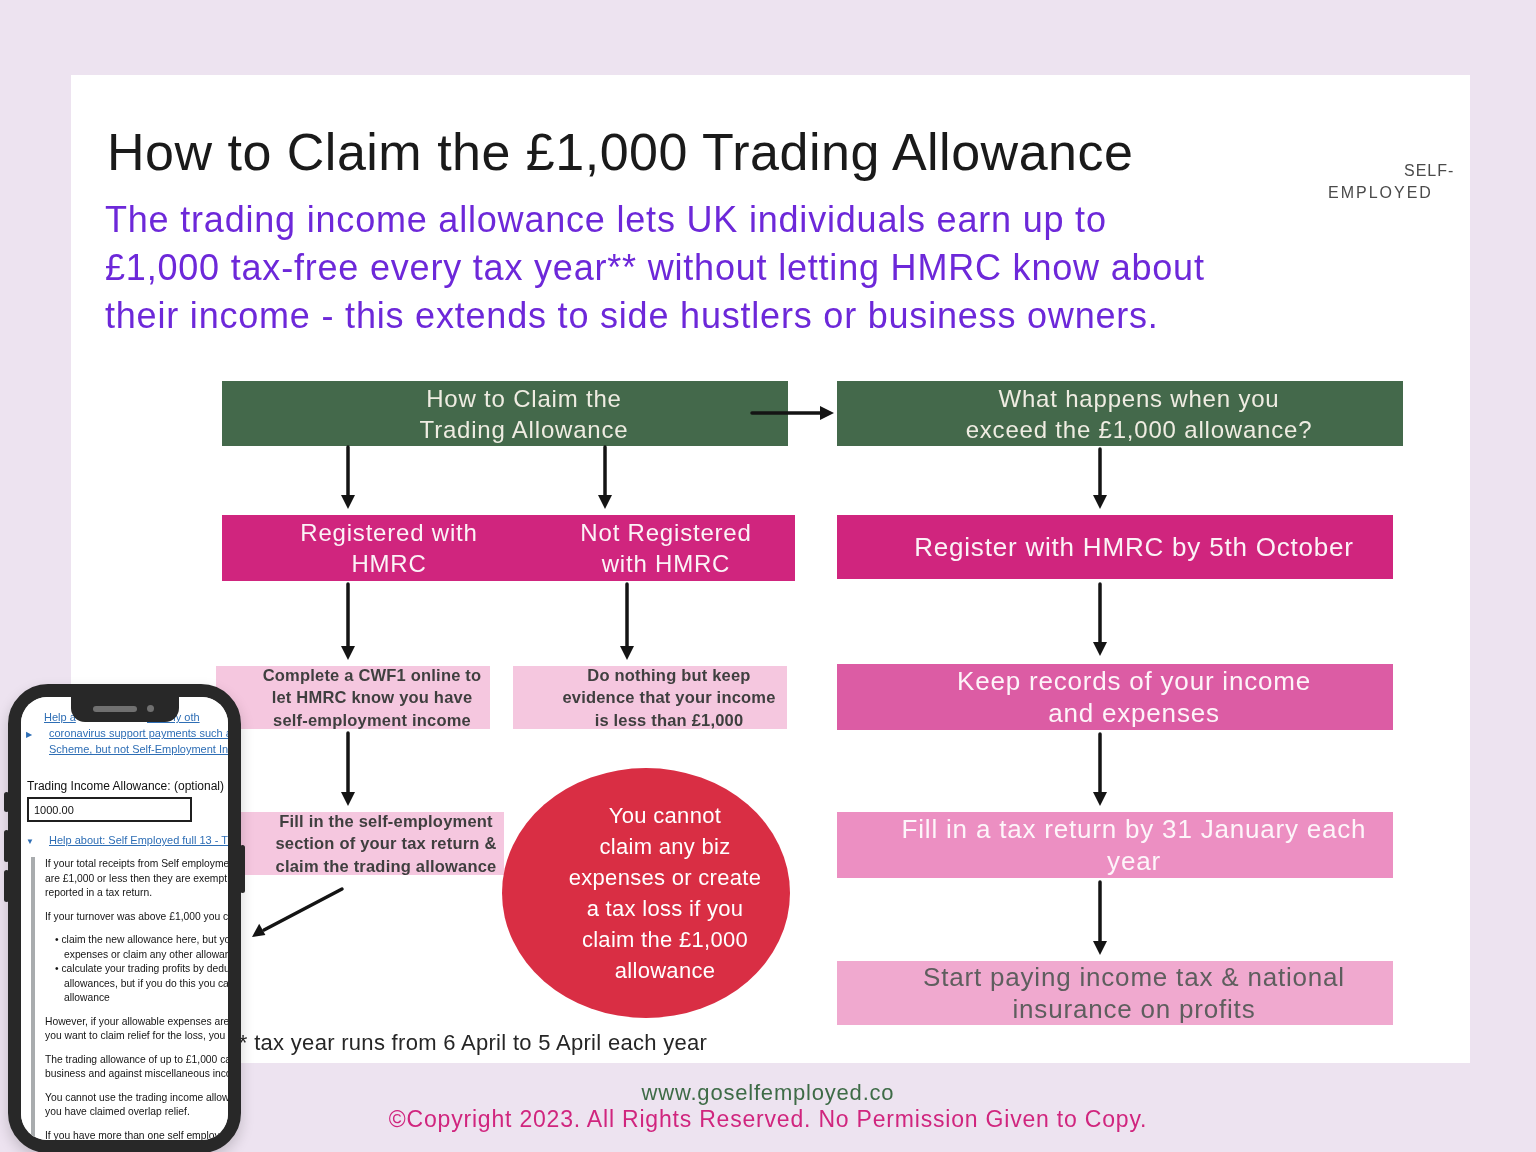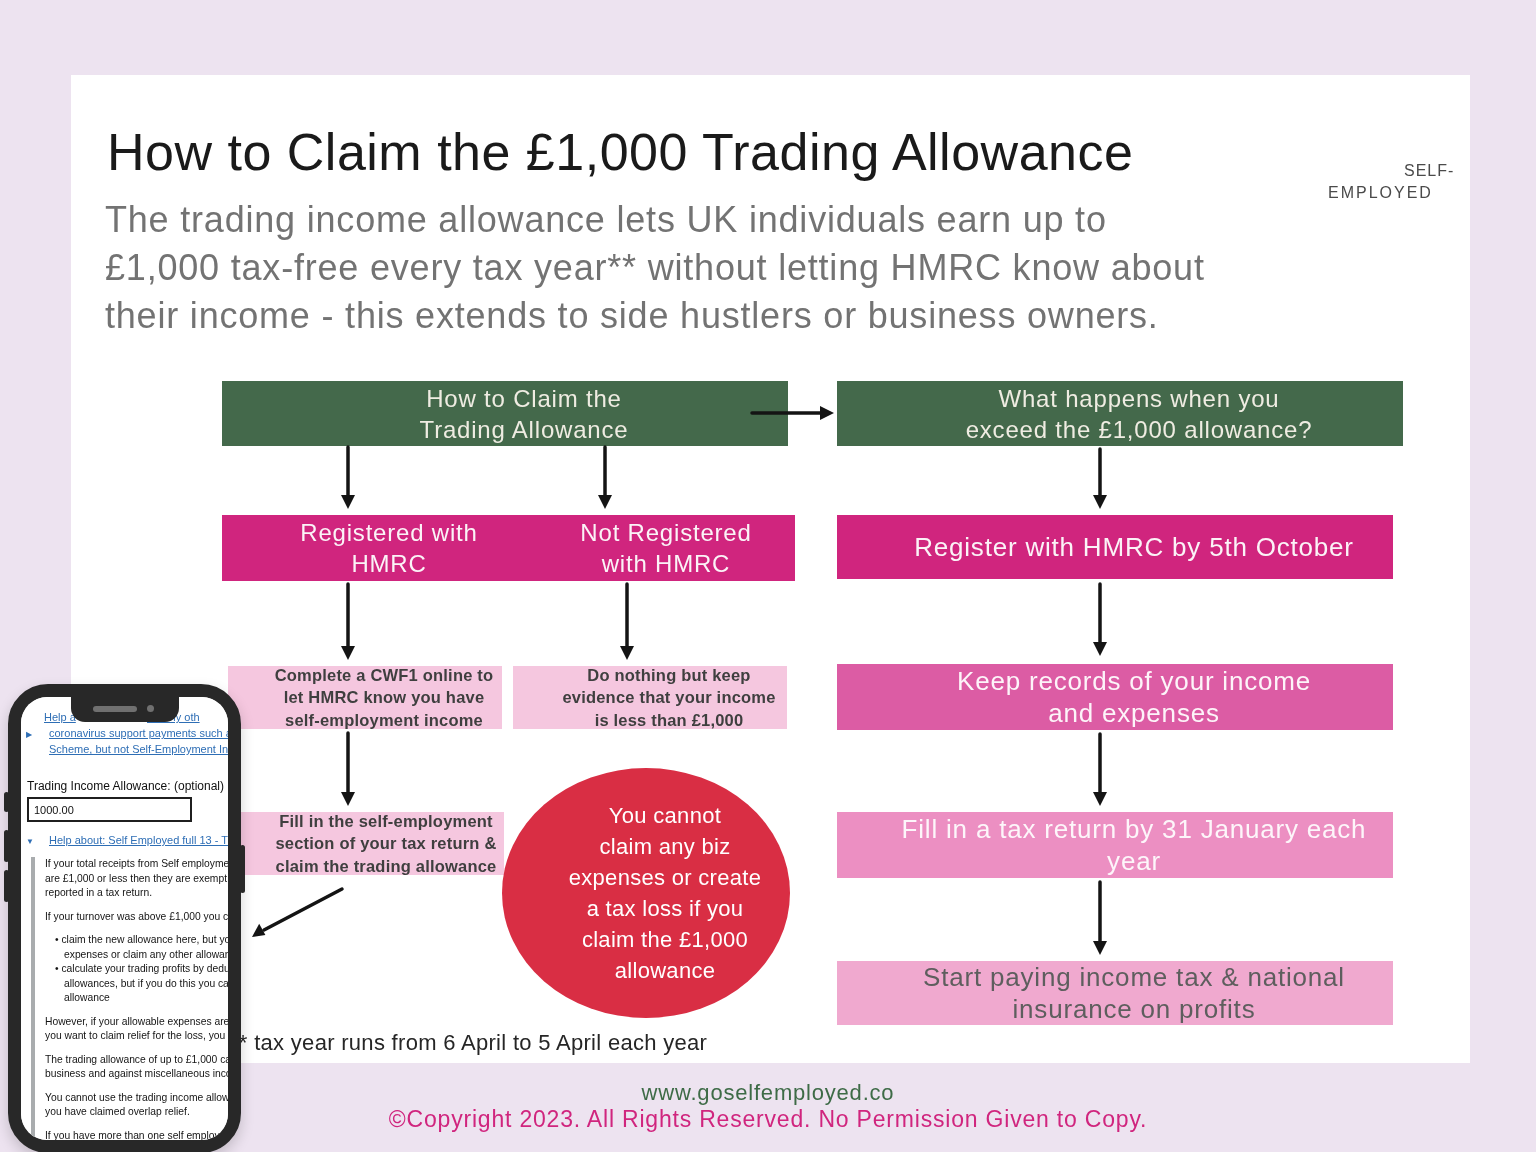--- a/index.html
+++ b/index.html
@@ -8,21 +8,21 @@
     background:#EDE3F0;
     font-family:"Liberation Sans", sans-serif;
   }
   .abs{position:absolute;}
   .card{left:71px;top:75px;width:1399px;height:988px;background:#FFFFFF;}
   .page-title{
     left:107px;top:122px;font-size:52px;font-weight:500;color:#1A1A1A;
     letter-spacing:.5px;white-space:nowrap;
   }
   .page-subtitle{
-    left:105px;top:196px;font-size:36px;font-weight:400;color:#737373;
+    left:105px;top:196px;font-size:36px;font-weight:400;color:#6d28d9;
     line-height:48px;letter-spacing:.8px;white-space:pre-line;
   }
   
   .logo{left:1316px;top:116px;width:130px;color:#1E1E1E;}
   .logo .mark{font-family:"DejaVu Serif", serif;font-size:74px;font-weight:700;letter-spacing:-4px;line-height:70px;}
   .logo .tag1{position:absolute;left:88px;top:46px;font-size:16px;letter-spacing:1px;color:#4A4A4A;}
   .logo .tag2{position:absolute;left:12px;top:68px;font-size:16px;letter-spacing:2px;color:#4A4A4A;}
   
   .box{
     position:absolute;display:flex;align-items:center;justify-content:center;
@@ -81,21 +81,21 @@
 Trading Allowance</div>
 <div class="box green" style="left:837px;top:381px;width:528px;height:65px;">What happens when you
 exceed the £1,000 allowance?</div>
 
 <div class="box magenta" style="left:222px;top:515px;width:258px;height:66px;">Registered with
 HMRC</div>
 <div class="box magenta" style="left:499px;top:515px;width:258px;height:66px;">Not Registered
 with HMRC</div>
 <div class="box magenta" style="left:837px;top:515px;width:518px;height:64px;font-size:26px;">Register with HMRC by 5th October</div>
 
-<div class="box softest" style="left:228px;top:666px;width:236px;height:63px;">Complete a CWF1 online to
+<div class="box softest" style="left:216px;top:666px;width:236px;height:63px;">Complete a CWF1 online to
 let HMRC know you have
 self-employment income</div>
 <div class="box softest" style="left:513px;top:666px;width:236px;height:63px;">Do nothing but keep
 evidence that your income
 is less than £1,000</div>
 <div class="box softest" style="left:230px;top:812px;width:236px;height:63px;">Fill in the self-employment
 section of your tax return &amp;
 claim the trading allowance</div>
 
 <div class="box pinkmed" style="left:837px;top:664px;width:518px;height:66px;">Keep records of your income

